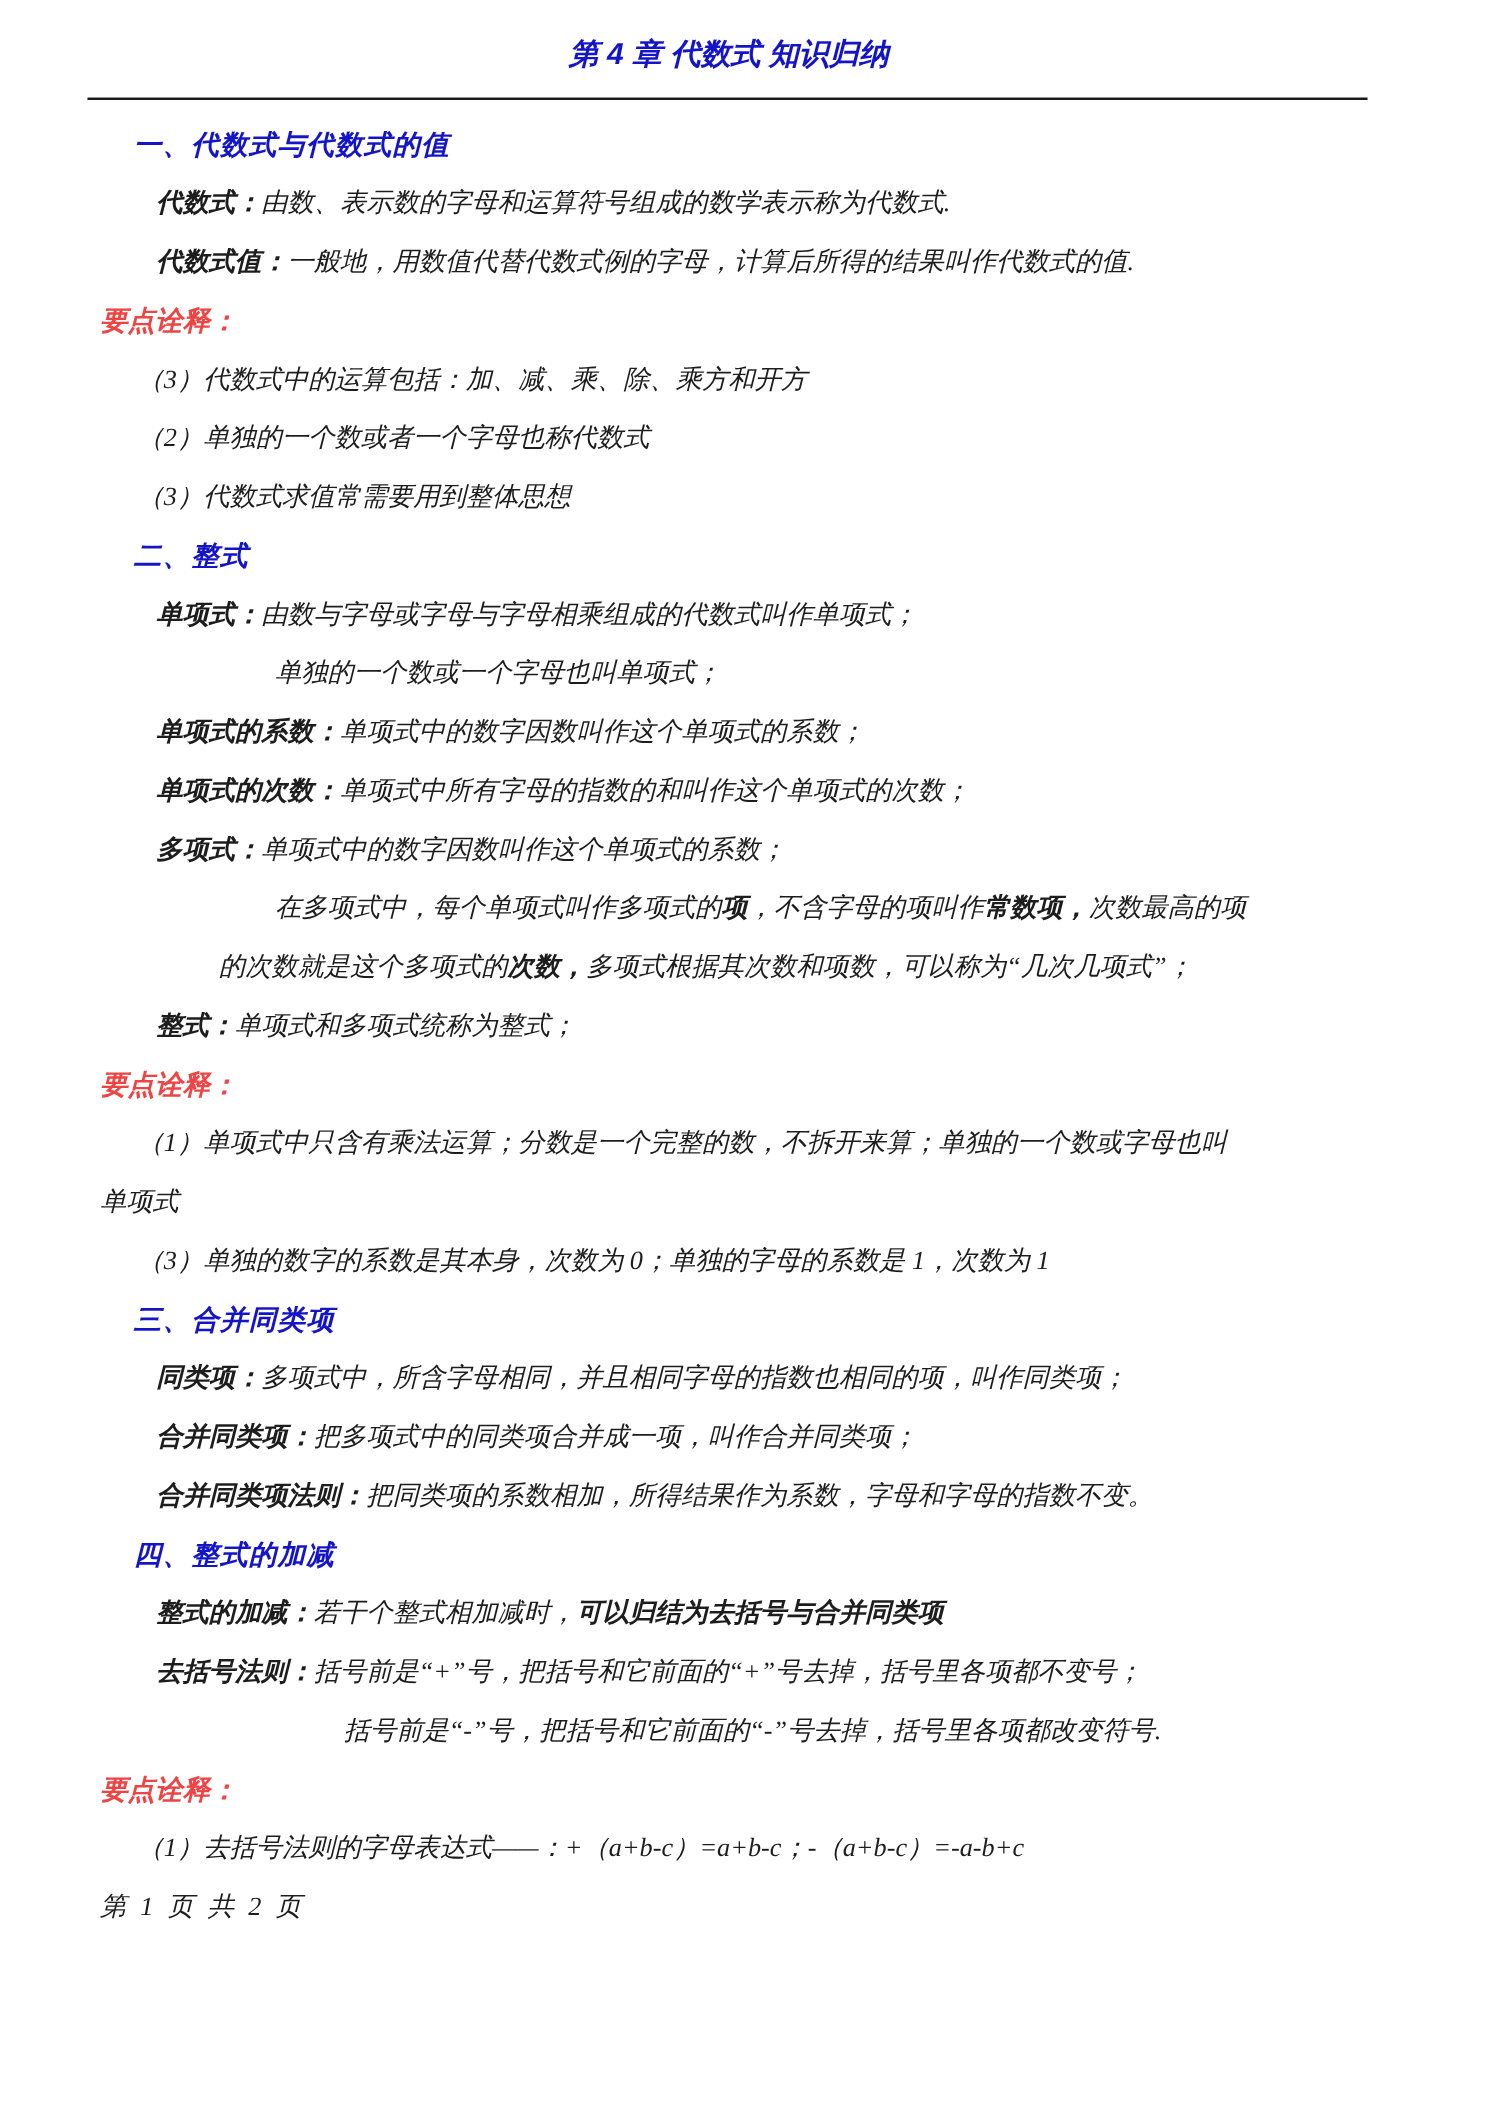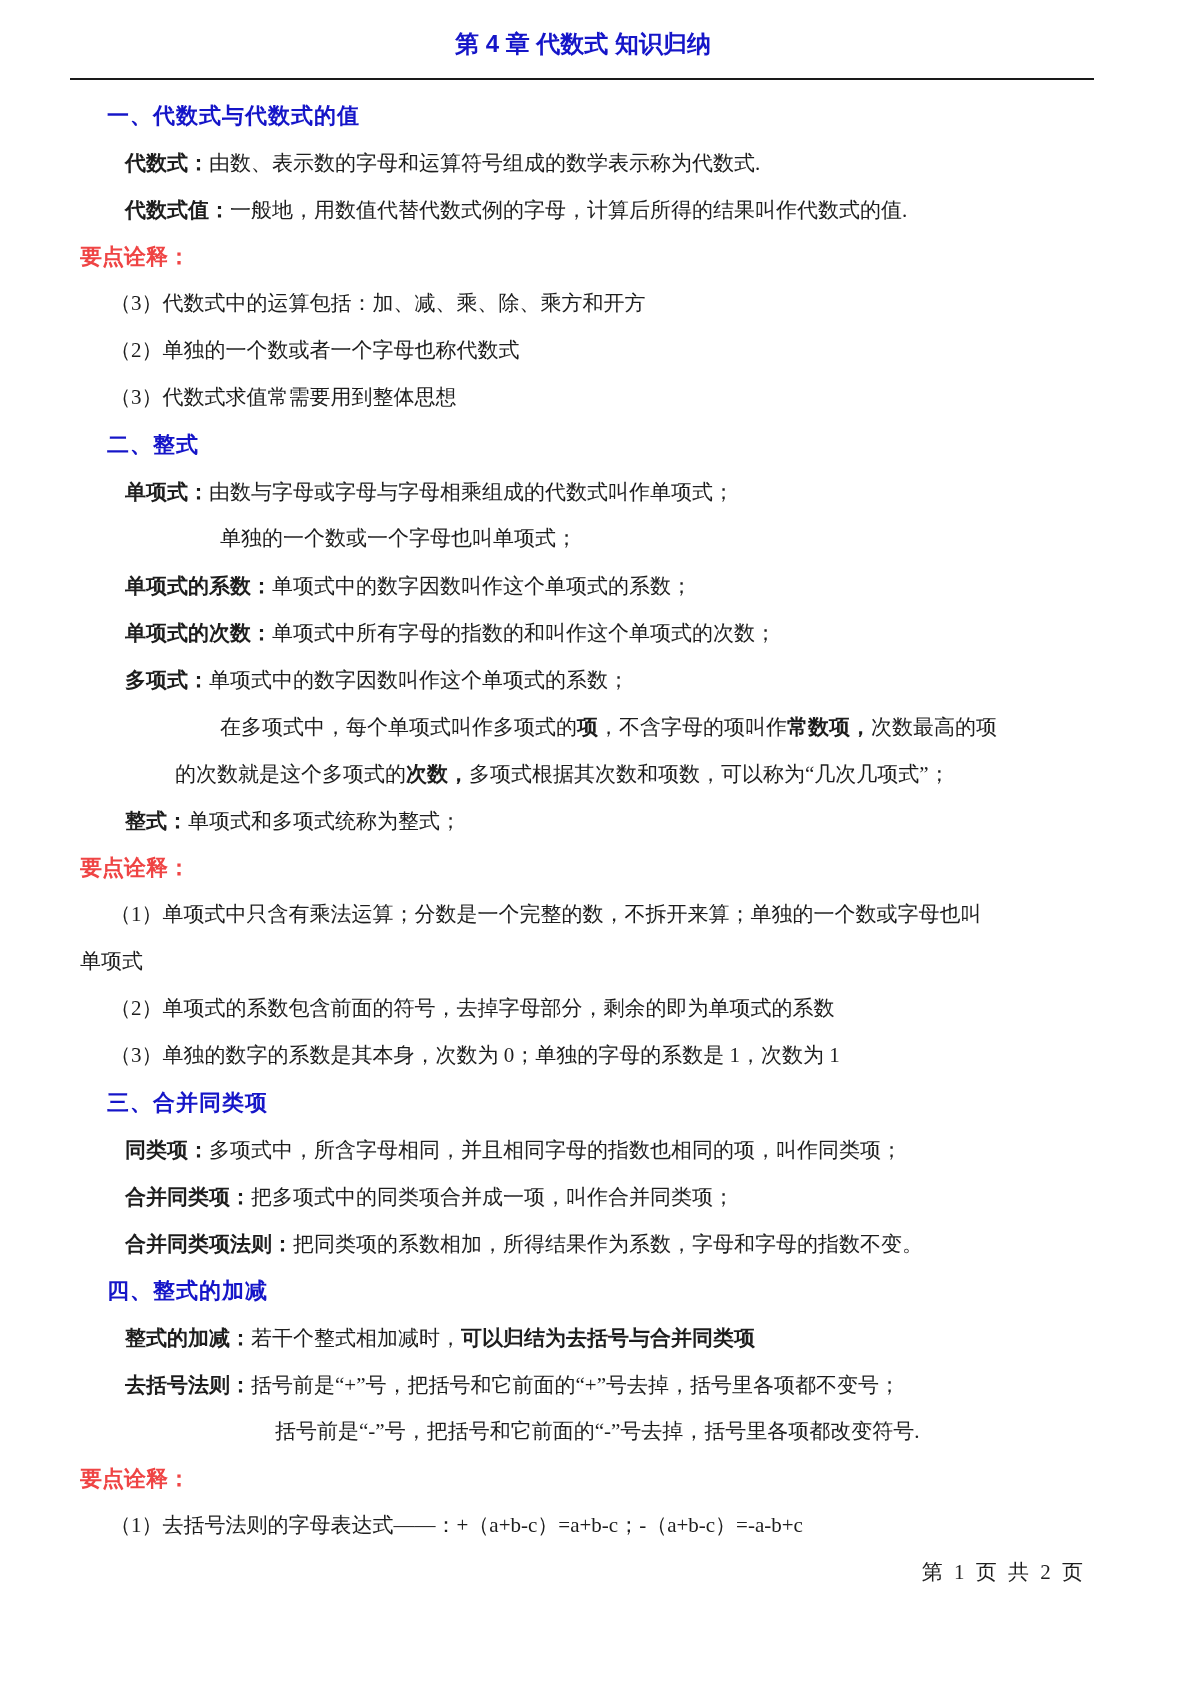--- a/index.html
+++ b/index.html
@@ -5,20 +5,21 @@
   html,body{margin:0;padding:0;background:#ffffff;}
   .page{
     position:relative;
     width:1158px;height:1682px;
     background:#ffffff;
     box-sizing:border-box;
     padding:26px 72px 0 80px;
     font-family:"Liberation Serif","DejaVu Serif",serif;
     color:#1d1d1d;
     overflow:hidden;
+    font-style:italic;
   }
   .title{
     text-align:center;
     font-family:"Liberation Sans","DejaVu Sans",sans-serif;
     font-weight:700;
     font-size:24px;
     line-height:36px;
     color:#1515c8;
   }
   .rule{
@@ -50,21 +51,21 @@
   .lbl,.b{
     font-family:"Liberation Sans","DejaVu Sans",sans-serif;
     font-weight:700;
   }
   .def{padding-left:45px;}
   .item{padding-left:30px;}
   .ind140{padding-left:140px;}
   .ind95{padding-left:95px;}
   .ind195{padding-left:195px;}
   .footer{
-    text-align:right;
+    text-align:left;
     font-size:21px;
     margin-top:8px;
     line-height:30px;
     letter-spacing:3px;
   }
 </style>
 </head>
 <body>
 
 <div class="page">
@@ -87,21 +88,20 @@
     <div class="row ind140">单独的一个数或一个字母也叫单项式；</div>
     <div class="row def"><span class="lbl">单项式的系数：</span><span>单项式中的数字因数叫作这个单项式的系数；</span></div>
     <div class="row def"><span class="lbl">单项式的次数：</span><span>单项式中所有字母的指数的和叫作这个单项式的次数；</span></div>
     <div class="row def"><span class="lbl">多项式：</span><span>单项式中的数字因数叫作这个单项式的系数；</span></div>
     <div class="row ind140"><span>在多项式中，每个单项式叫作多项式的</span><span class="b">项</span><span>，不含字母的项叫作</span><span class="b">常数项，</span><span>次数最高的项</span></div>
     <div class="row ind95"><span>的次数就是这个多项式的</span><span class="b">次数，</span><span>多项式根据其次数和项数，可以称为“几次几项式”；</span></div>
     <div class="row def"><span class="lbl">整式：</span><span>单项式和多项式统称为整式；</span></div>
     <div class="row note">要点诠释：</div>
     <div class="row item">（1）单项式中只含有乘法运算；分数是一个完整的数，不拆开来算；单独的一个数或字母也叫</div>
     <div class="row">单项式</div>
-    <div class="row item">（2）单项式的系数包含前面的符号，去掉字母部分，剩余的即为单项式的系数</div>
     <div class="row item">（3）单独的数字的系数是其本身，次数为 0；单独的字母的系数是 1，次数为 1</div>
 
     <div class="row h">三、合并同类项</div>
     <div class="row def"><span class="lbl">同类项：</span><span>多项式中，所含字母相同，并且相同字母的指数也相同的项，叫作同类项；</span></div>
     <div class="row def"><span class="lbl">合并同类项：</span><span>把多项式中的同类项合并成一项，叫作合并同类项；</span></div>
     <div class="row def"><span class="lbl">合并同类项法则：</span><span>把同类项的系数相加，所得结果作为系数，字母和字母的指数不变。</span></div>
 
     <div class="row h">四、整式的加减</div>
     <div class="row def"><span class="lbl">整式的加减：</span><span>若干个整式相加减时，</span><span class="b">可以归结为去括号与合并同类项</span></div>
     <div class="row def"><span class="lbl">去括号法则：</span><span>括号前是“+”号，把括号和它前面的“+”号去掉，括号里各项都不变号；</span></div>

